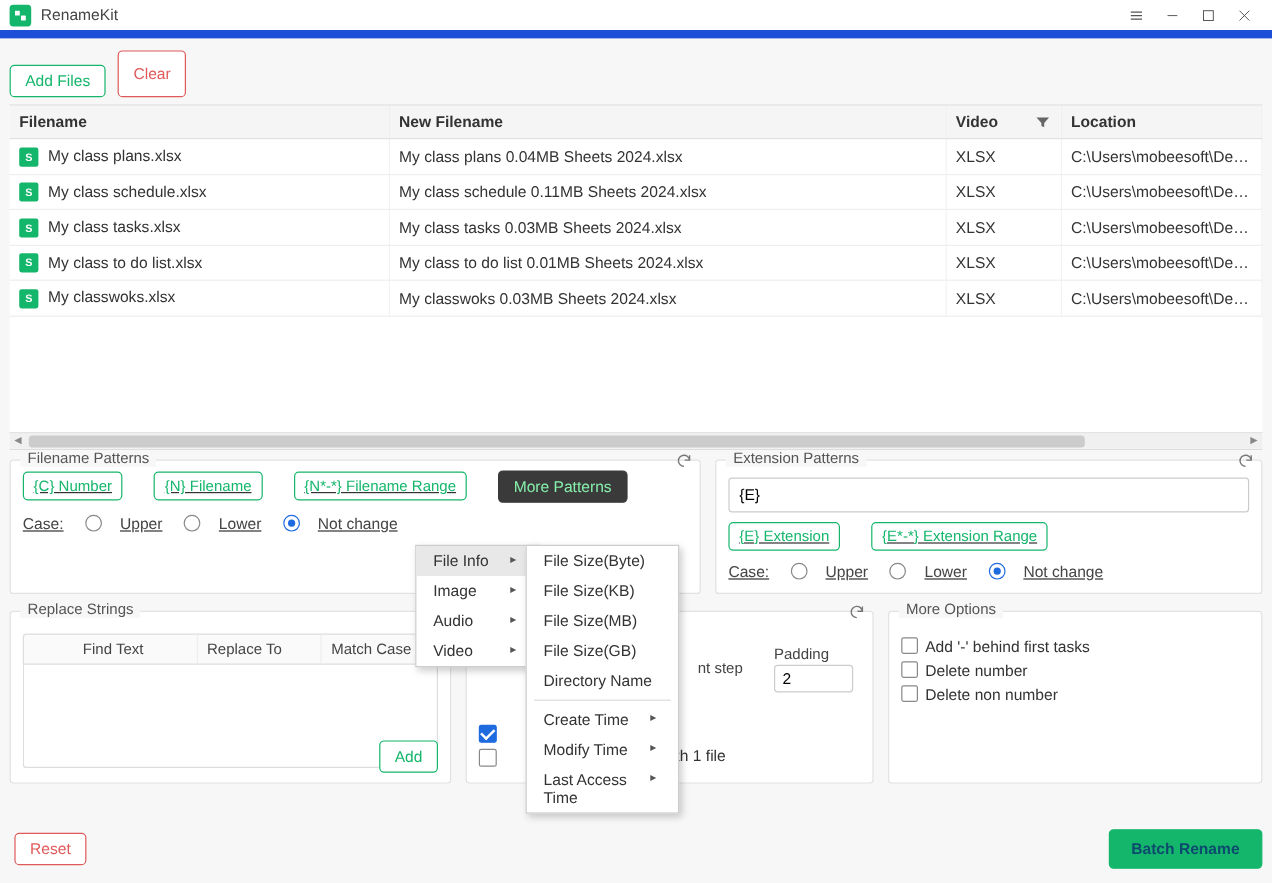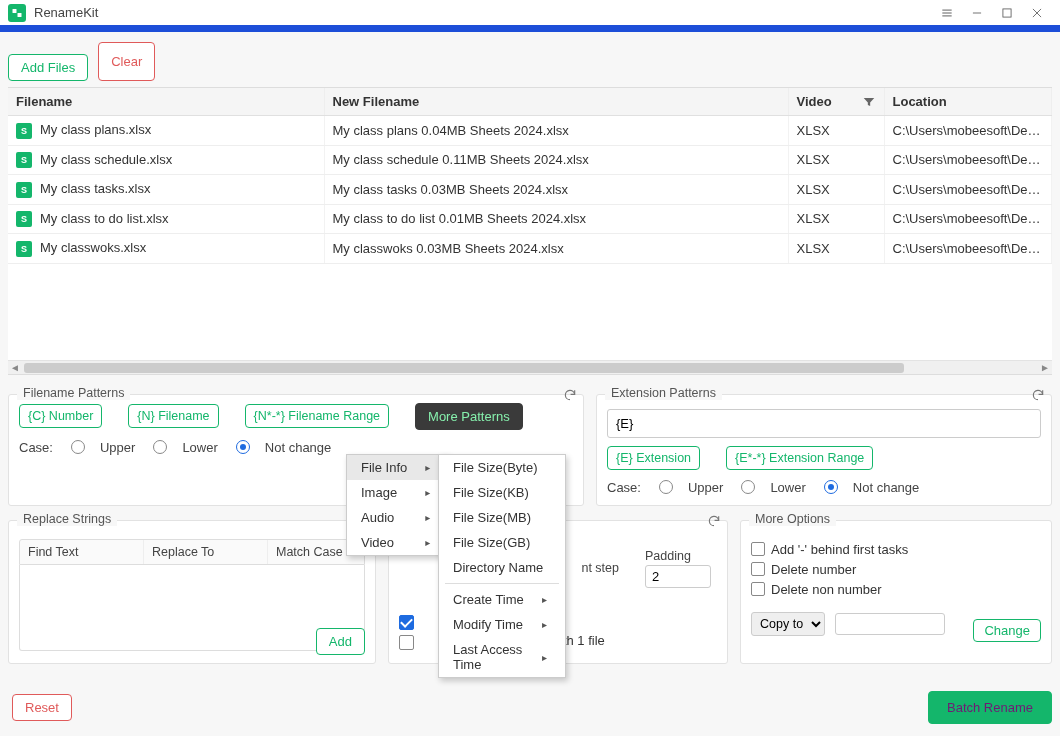--- a/index.html
+++ b/index.html
@@ -41,21 +41,21 @@
     border: 1px solid #ccc;
     border-radius: 4px;
     padding: 5px 12px;
     background: #fff;
     cursor: pointer;
     font-size: 13px;
   }
   .btn.green { border-color:#14b66b; color:#14b66b;margin-top:12px; }
   .btn.red { border-color:#e05a5a; color:#e05a5a; }
   .btn.solid-dark { background:#3a3a3a;color:#86efac;border-color:#3a3a3a;}
-  .btn.solid-green{ background:#14b66b;color:#701a75;border-color:#14b66b;}
+  .btn.solid-green{ background:#14b66b;color:#0c4a6e;border-color:#14b66b;font-weight:bold;}
   .pill { border:1px solid #14b66b; color:#14b66b; border-radius:4px; padding:4px 8px; font-size:12.5px; background:#fff;}
   .content { padding: 0 8px; }
   .table-wrap {
     border-top: 1px solid #ddd;
     border-bottom: 1px solid #ddd;
     background: #fff;
     position:relative;
   }
   table { width: 100%; border-collapse: collapse; table-layout: fixed;}
   th, td { text-align:left; padding: 6px 8px; font-size:13px; overflow:hidden; white-space:nowrap; text-overflow:ellipsis;}
@@ -68,38 +68,38 @@
   }
   .file-icon span{color:#fff;font-size:9px;font-weight:bold;}
   .filter-icon-th{position:relative;}
   .filter-icon{ position:absolute; right:8px; top:7px; }
   .filter-icon svg{width:14px;height:14px;fill:#666;}
   .sb-h{height:96px;}
   .hscroll { height:14px; background:#f0f0f0; border-top:1px solid #e3e3e3; position:relative;}
   .hscroll .thumb{position:absolute;left:16px;top:2px;height:10px;width:880px;background:#ccc;border-radius:3px;}
   .hscroll .arrow{position:absolute;top:0;width:14px;height:14px;display:flex;align-items:center;justify-content:center;color:#888;font-size:10px;}
   .hscroll .arrow.left{left:0;} .hscroll .arrow.right{right:0;}
-  .panels { display:flex; gap:12px; margin-top:19px;}
+  .panels { display:flex; gap:12px; margin-top:8px;text-decoration:underline;}
   .panel {
     flex:1; border:1px solid #e2e2e2; border-radius:3px; background:#fff;
     position:relative; padding:8px 10px 10px 10px;
   }
   .panel .legend{position:absolute;top:-9px;left:8px;background:#f7f7f7;padding:0 6px;font-size:12.5px;color:#555;}
   .panel .refresh{position:absolute;top:-7px;right:6px;color:#777;}
   .panel .refresh svg{width:14px;height:14px;fill:#777;}
   .pattern-input{width:100%;border:1px solid #ccc;border-radius:3px;padding:6px 8px;margin:6px 0 8px 0;font-size:13px;}
   .pill-row{display:flex;gap:26px;align-items:center;flex-wrap:wrap;}
   .case-row{display:flex;align-items:center;gap:18px;margin-top:10px;font-size:13px;color:#444;}
   .case-row label{display:flex;align-items:center;gap:15px;}
   .radio{width:14px;height:14px;border:1.4px solid #888;border-radius:50%;display:inline-block;position:relative;}
   .radio.checked{border-color:#1e6be0;}
   .radio.checked::after{content:"";position:absolute;inset:3px;background:#1e6be0;border-radius:50%;}
   .lower-panels{display:flex;gap:12px;margin-top:14px;position:relative;}
   .panel.replace{flex:0 0 368px;}
-  .rs-head{display:flex;border:1px solid #ddd;border-radius:3px 3px 0 0;background:#fafafa;}
+  .rs-head{display:flex;border:1px solid #ddd;border-radius:3px 3px 0 0;background:#fafafa;padding-left:41px;}
   .rs-head div{flex:1;padding:5px 8px;font-size:12.5px;color:#444;border-right:1px solid #eee;}
   .rs-head div:last-child{border-right:none;flex:0 0 96px;}
   .rs-body{height:86px;border:1px solid #ddd;border-top:none;border-radius:0 0 3px 3px;}
   .rs-add{position:absolute;right:10px;bottom:8px;}
   .panel.more{flex:0 0 312px;}
   .chk-row{display:flex;align-items:center;gap:6px;margin:5px 0;font-size:13px;}
   .chk{width:14px;height:14px;border:1.4px solid #888;border-radius:2px;display:inline-block;}
   .more-lower{display:flex;gap:10px;align-items:center;margin-top:10px;}
   select,input[type=text].small{border:1px solid #ccc;border-radius:3px;padding:3px 4px;font-size:12.5px;}
   input[type=text].small{width:110px;}
@@ -109,21 +109,21 @@
   .numf-col input{width:66px;border:1px solid #ccc;border-radius:3px;padding:3px 6px;font-size:13px;}
   .chkbox{width:15px;height:15px;border:1.4px solid #888;border-radius:2px;display:inline-block;position:relative;top:2px;}
   .chkbox.checked{background:#1e6be0;border-color:#1e6be0;}
   .chkbox.checked::after{content:"";position:absolute;left:3px;top:0px;width:5px;height:9px;border:solid #fff;border-width:0 2px 2px 0;transform:rotate(45deg);}
   .bottombar{position:absolute;left:12px;right:8px;bottom:12px;display:flex;justify-content:space-between;align-items:center;}
   
   .menu-popup{
     position:absolute;background:#fff;border:1px solid #ccc;
     box-shadow:2px 3px 6px rgba(0,0,0,0.2); z-index:20;font-size:13px;
   }
-  .menu-popup .mi{padding:5px 18px 5px 14px;display:flex;justify-content:space-between;align-items:center;min-width:86px;gap:18px;cursor:default;}
+  .menu-popup .mi{padding:5px 18px 5px 14px;display:flex;justify-content:space-between;align-items:flex-start;min-width:86px;gap:18px;cursor:default;}
   .menu-popup .mi.hover{background:#e8e8e8;}
   .menu-popup .sep{height:1px;background:#ddd;margin:3px 6px;}
   .mi .arrow{font-size:10px;color:#555;}
   #patternFlyout{left:346px;top:454px;}
   #subFlyout{left:438px;top:454px;width:128px;}
   #moreBtnWrap{position:relative;display:inline-block;}
 </style>
 </head>
 <body>
 
@@ -355,25 +355,20 @@
           <span>Add '-' behind first tasks</span>
         </div>
       <div class="chk-row">
           <span class="chk"></span>
           <span>Delete number</span>
         </div>
       <div class="chk-row">
           <span class="chk"></span>
           <span>Delete non number</span>
         </div>
-      <div class="more-lower">
-        <select><option>Copy to</option></select>
-        <input type="text" class="small" style="">
-        <button class="btn green" style="margin-left:auto;padding:3px 10px;">Change</button>
-      </div>
     </div>
   </div>
 </div>
 
 <div class="menu-popup" id="patternFlyout">
   <div class="mi hover">
       <span>File Info</span>
       <span class="arrow">▸</span>
     </div>
   <div class="mi">

